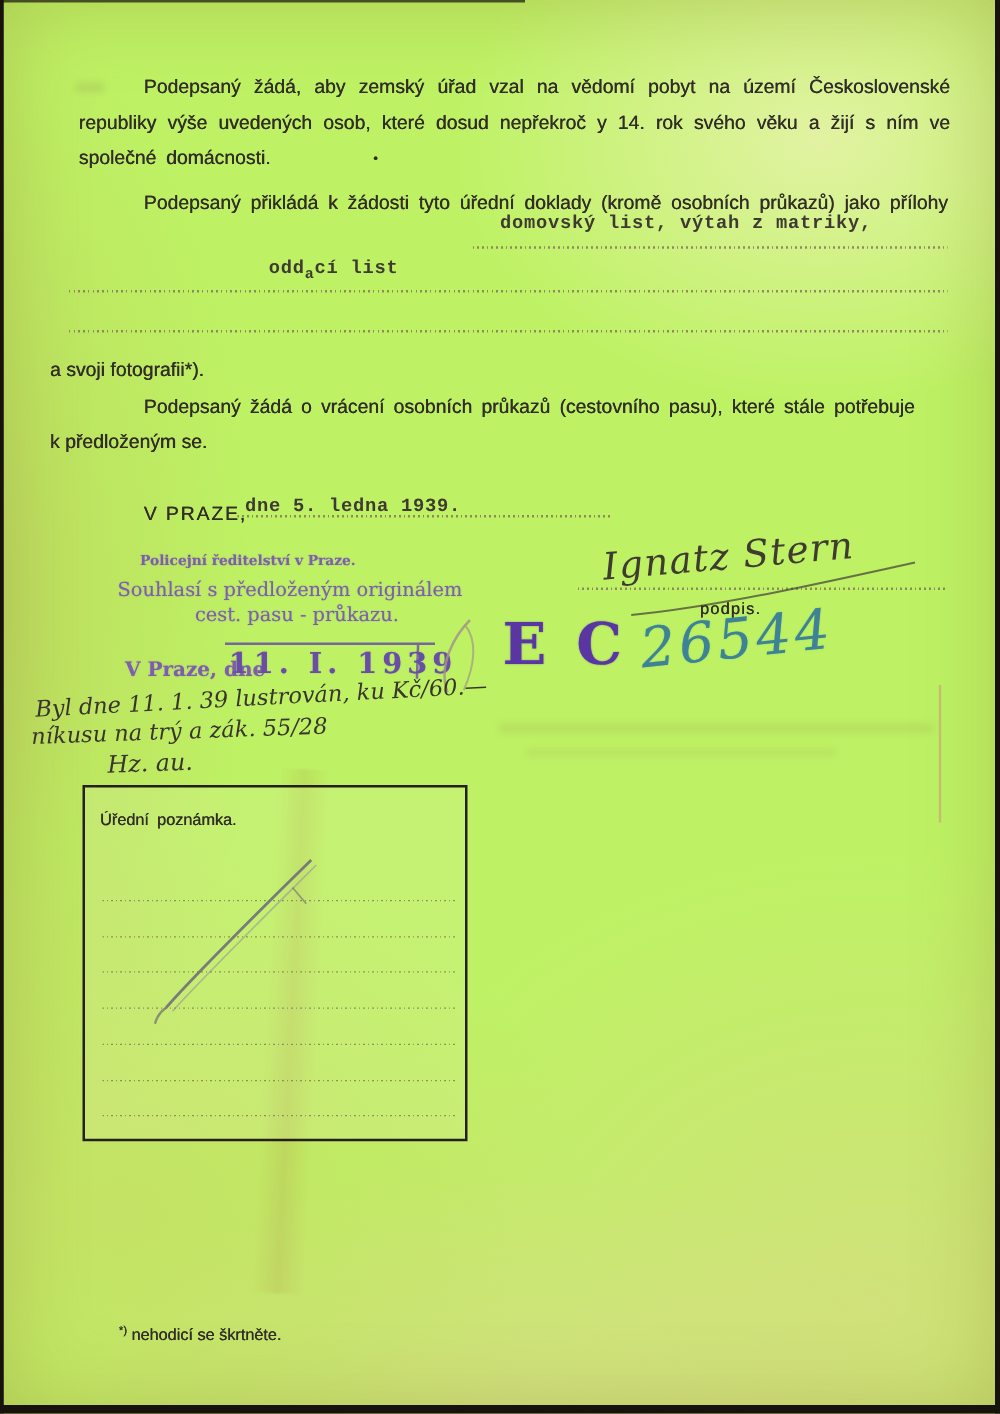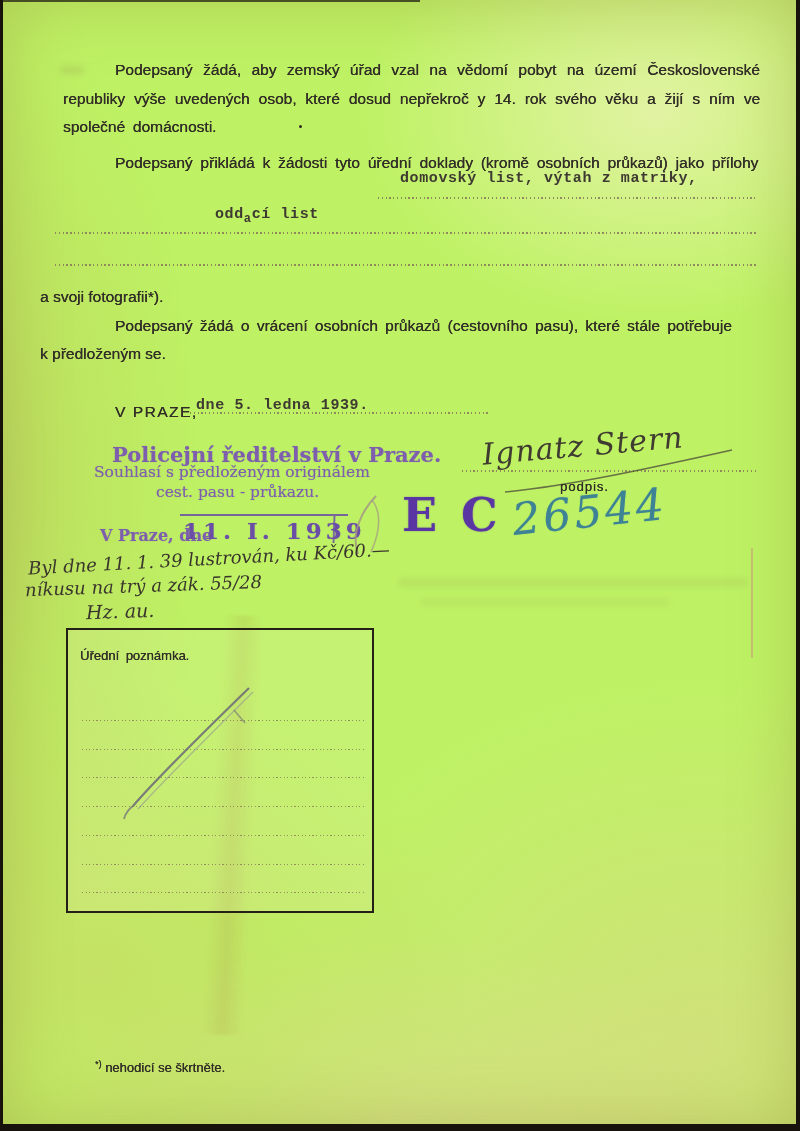--- a/index.html
+++ b/index.html
@@ -78,21 +78,21 @@
 
   <span class="abs printed" style="left:40px;top:283px;">a svoji fotografii*).</span>
 
   <span class="abs printed" style="left:115px;top:312px;width:645px;word-spacing:3px;">Podepsaný žádá o vrácení osobních průkazů (cestovního pasu), které stále potřebuje</span>
   <span class="abs printed" style="left:40px;top:340px;">k předloženým se.</span>
 
   <span class="abs printed" style="left:115px;top:398px;letter-spacing:1.5px;">V PRAZE,</span>
   <span class="abs typed" style="left:196px;top:397px;">dne 5. ledna 1939.</span>
   <div class="abs dotline" style="left:190px;top:412px;width:300px;"></div>
 
-  <span class="abs stamp" style="left:112px;top:442px;font-size:21px;font-weight:700;">Policejní ředitelství v Praze.</span>
+  <span class="abs stamp" style="left:112px;top:442px;font-size:11px;font-weight:700;">Policejní ředitelství v Praze.</span>
   <span class="abs stamp" style="left:94px;top:463px;font-size:15.5px;">Souhlasí s předloženým originálem</span>
   <span class="abs stamp" style="left:156px;top:483px;font-size:15.5px;">cest. pasu - průkazu.</span>
   <span class="abs stamp" style="left:100px;top:502px;font-size:16px;font-weight:700;margin-top:24px;">V Praze, dne</span>
   <div class="abs stamp-rule" style="left:180px;top:514px;width:168px;"></div>
   <span class="abs stamp" style="left:183px;top:517px;font-size:23px;font-weight:700;letter-spacing:4px;color:#6a4ea6;">11. I. 1939</span>
   <div class="abs" style="left:333px;top:516px;width:2px;height:27px;background:#6a4ea6;opacity:.8;transform:rotate(2deg);"></div>
 
   <svg class="abs" style="left:340px;top:488px;" width="70" height="72">
     <path d="M18,66 C10,44 24,20 36,8" stroke="#a39884" stroke-width="2" fill="none" opacity=".85"></path>
     <path d="M31,64 C40,44 42,24 32,12" stroke="#a39884" stroke-width="1.6" fill="none" opacity=".7"></path>

